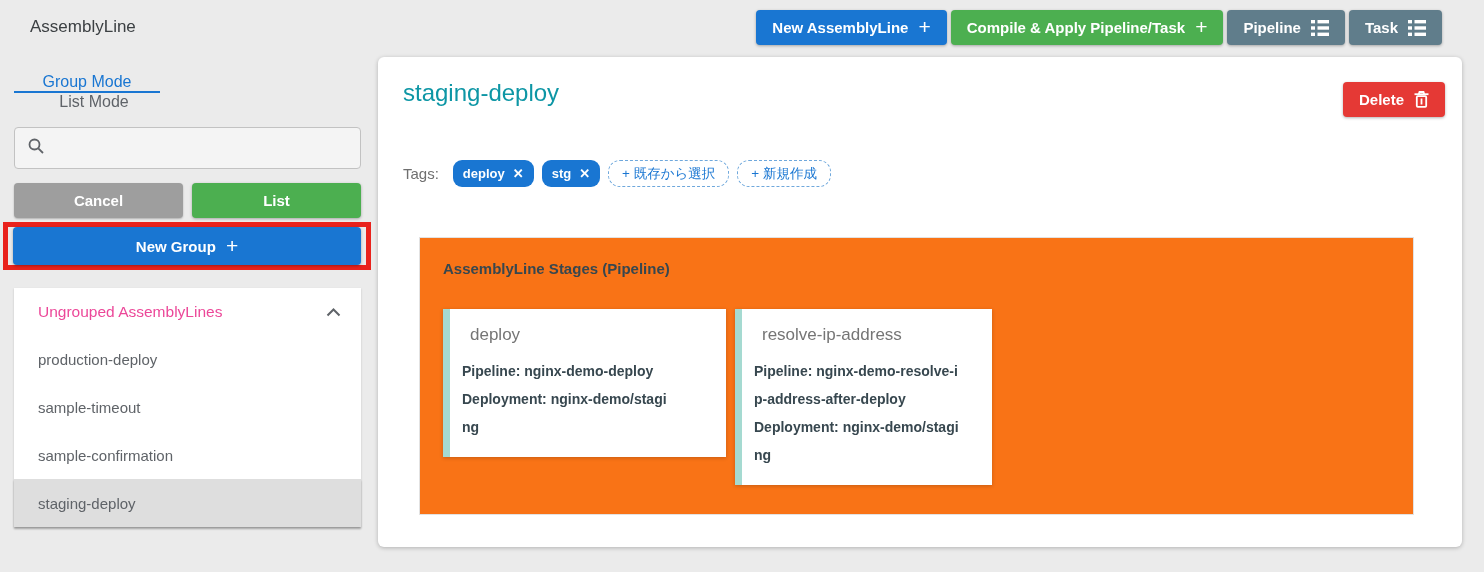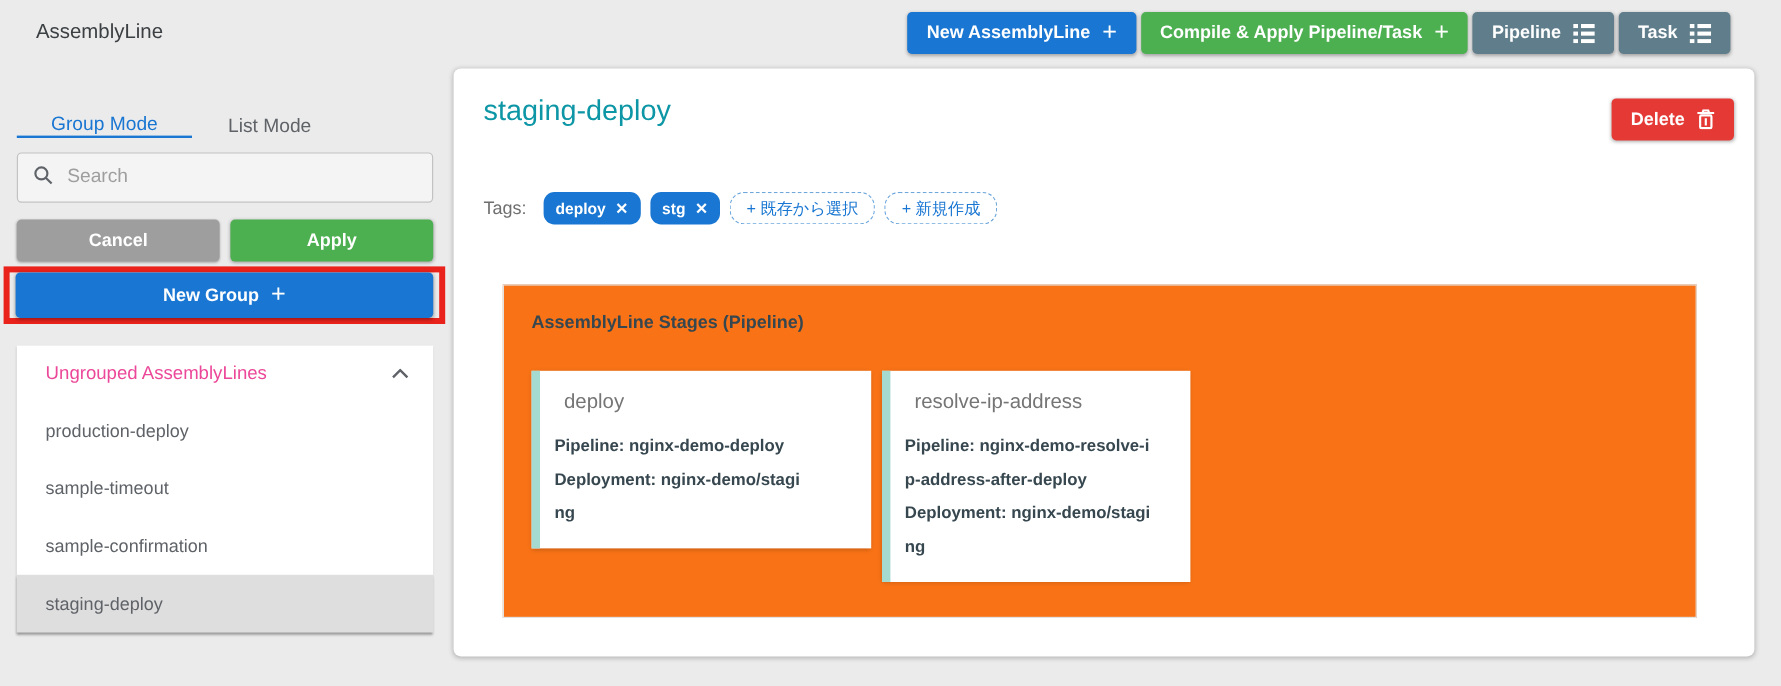--- a/index.html
+++ b/index.html
@@ -21,21 +21,21 @@
   }
   .btn.blue  { background:#1976d2; }
   .btn.green { background:#4caf50; }
   .btn.slate { background:#607d8b; }
   .btn.red   { background:#e53935; }
   .btn.gray  { background:#9e9e9e; box-shadow:0 1px 2px rgba(0,0,0,.25); }
   .plus { font-size:21px; font-weight:400; line-height:1; margin-top:-2px; }
   .btn svg { display:block; }
 
   
-  .tabs { position:absolute; left:14px; top:73px; display:flex; align-items:flex-end; height:42px; }
+  .tabs { position:absolute; left:14px; top:73px; display:flex; align-items:center; height:42px;flex-direction:column; }
   .tab { display:flex; align-items:center; justify-content:center; font-size:16px; font-weight:500; cursor:pointer; }
   .tab.active { width:146px; color:#1976d2; border-bottom:2px solid #1976d2; }
   .tab.inactive { color:#5f6368; padding:0 16px; margin-left:14px; }
 
   .search-box {
     position:absolute; left:14px; top:127px; width:347px; height:42px;
     border:1px solid #c2c2c2; border-radius:4px; background:#f4f4f4;
     display:flex; align-items:center; padding:0 12px; gap:11px;
   }
   .search-box input {
@@ -156,26 +156,25 @@
     <div class="tab inactive">List Mode</div>
   </div>
 
   <div class="search-box">
     <span>
       <svg width="18" height="18" viewBox="0 0 18 18" fill="none" stroke="#5f6368" stroke-width="1.8">
           <circle cx="7.5" cy="7.5" r="5"></circle>
           <line x1="11.3" y1="11.3" x2="16" y2="16"></line>
         </svg>
     </span>
-    <input type="text" placeholder="Search" style="">
   </div>
 
   <div class="side-btn-row">
     <button class="btn gray">Cancel</button>
-    <button class="btn green">Apply</button>
+    <button class="btn green">List</button>
   </div>
 
   <div class="annotation">
     <button class="btn blue">
       <span>New Group</span>
       <span class="plus">+</span>
     </button>
   </div>
 
   <div class="side-list">

